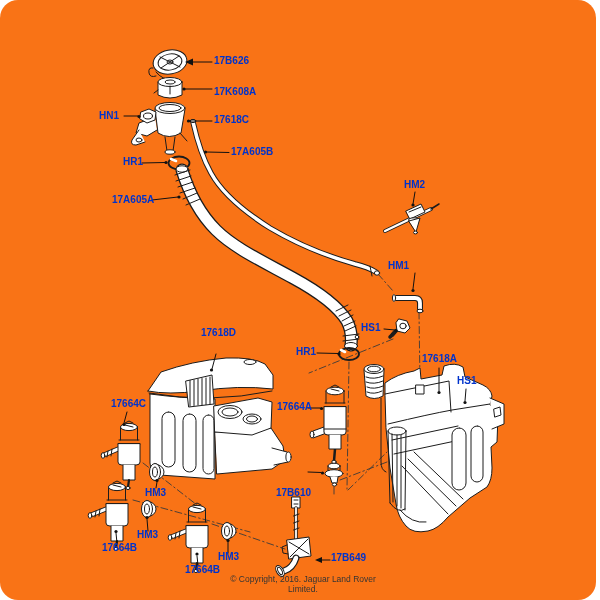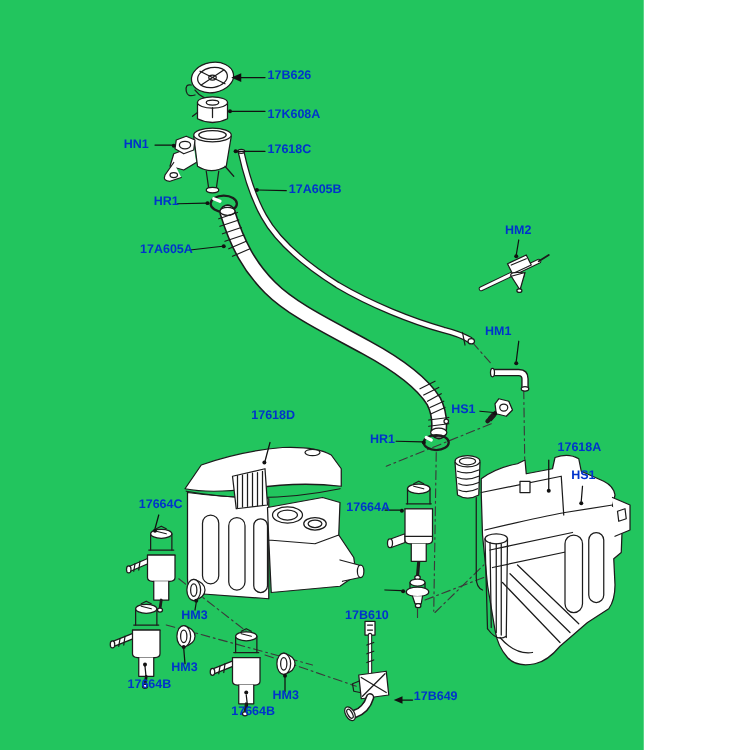--- a/index.html
+++ b/index.html
@@ -1,17 +1,17 @@
 <!DOCTYPE html>
 <html><head>
 <meta charset="utf-8">
 <style>
   html,body{margin:0;padding:0;background:#fff;}
-  .stage{position:relative;width:515px;height:600px;background:#22c55e;overflow:hidden;
-         font-family:"Liberation Sans", sans-serif;}
+  .stage{position:relative;width:596px;height:600px;background:#f97316;overflow:hidden;
+         font-family:"Liberation Sans", sans-serif;border-radius:18px;}
   .stage svg{position:absolute;left:0;top:0;}
   .lbl{position:absolute;color:#0033cc;font-size:10px;font-weight:bold;
        line-height:10px;white-space:nowrap;letter-spacing:0;cursor:pointer;}
   .info{position:absolute;left:403px;top:532px;width:96px;text-align:center;
         color:#474747;font-size:8.5px;line-height:11px;}
   .copy{position:absolute;left:222px;top:574px;width:162px;text-align:center;
         color:#343434;font-size:8.5px;line-height:10px;}
 </style>
 </head>
 <body>
@@ -324,27 +324,28 @@
   <div class="lbl" style="left:99px;top:111px">HN1</div>
   <div class="lbl" style="left:214px;top:115px">17618C</div>
   <div class="lbl" style="left:231px;top:147px">17A605B</div>
   <div class="lbl" style="left:123px;top:157px">HR1</div>
   <div class="lbl" style="left:112px;top:195px">17A605A</div>
   <div class="lbl" style="left:404px;top:180px">HM2</div>
   <div class="lbl" style="left:388px;top:261px">HM1</div>
   <div class="lbl" style="left:361px;top:323px">HS1</div>
   <div class="lbl" style="left:296px;top:347px">HR1</div>
   <div class="lbl" style="left:201px;top:328px">17618D</div>
-  <div class="lbl" style="left:446px;top:354px">17618A</div>
+  <div class="lbl" style="left:422px;top:354px">17618A</div>
   <div class="lbl" style="left:457px;top:376px">HS1</div>
   <div class="lbl" style="left:111px;top:399px">17664C</div>
   <div class="lbl" style="left:277px;top:402px">17664A</div>
   <div class="lbl" style="left:276px;top:488px">17B610</div>
   <div class="lbl" style="left:145px;top:488px">HM3</div>
   <div class="lbl" style="left:137px;top:530px">HM3</div>
   <div class="lbl" style="left:102px;top:543px">17664B</div>
   <div class="lbl" style="left:218px;top:552px">HM3</div>
   <div class="lbl" style="left:185px;top:565px">17664B</div>
   <div class="lbl" style="left:331px;top:553px">17B649</div>
 
 
+  <div class="copy">© Copyright, 2016. Jaguar Land Rover Limited.</div>
 
 </div>
 
 </body></html>

